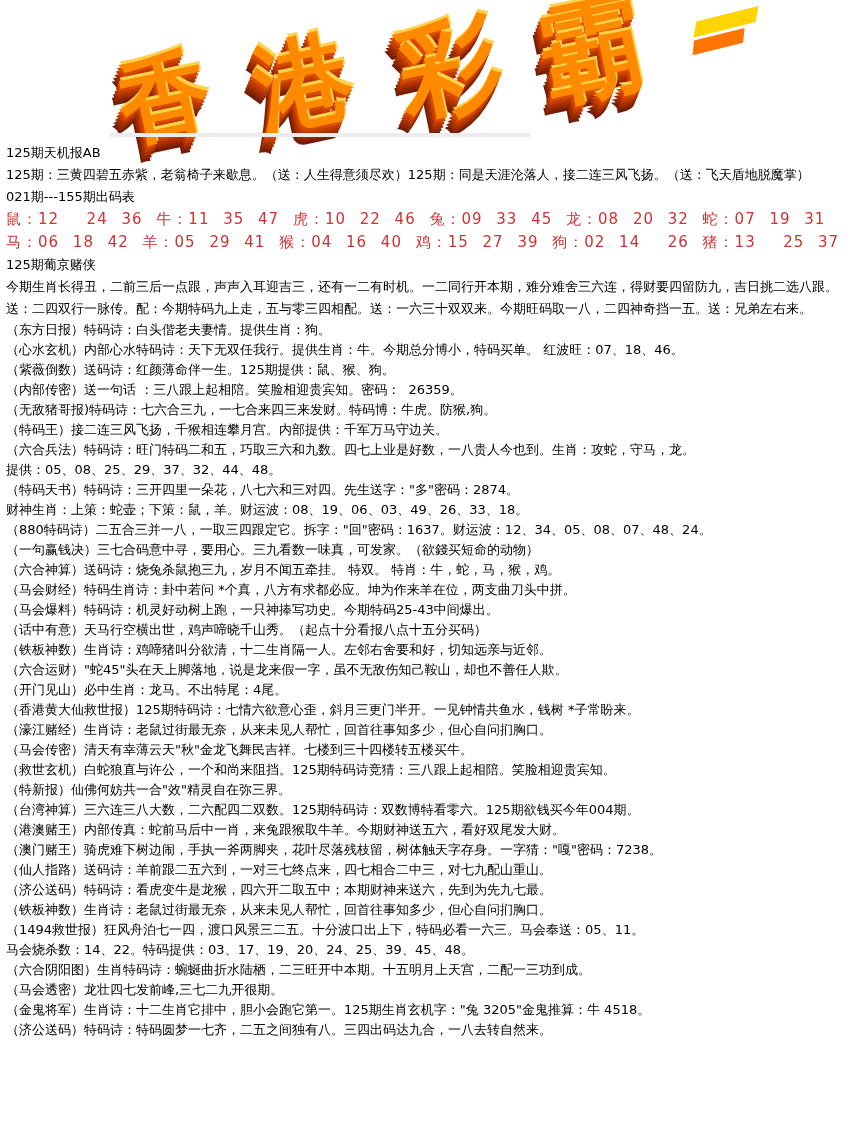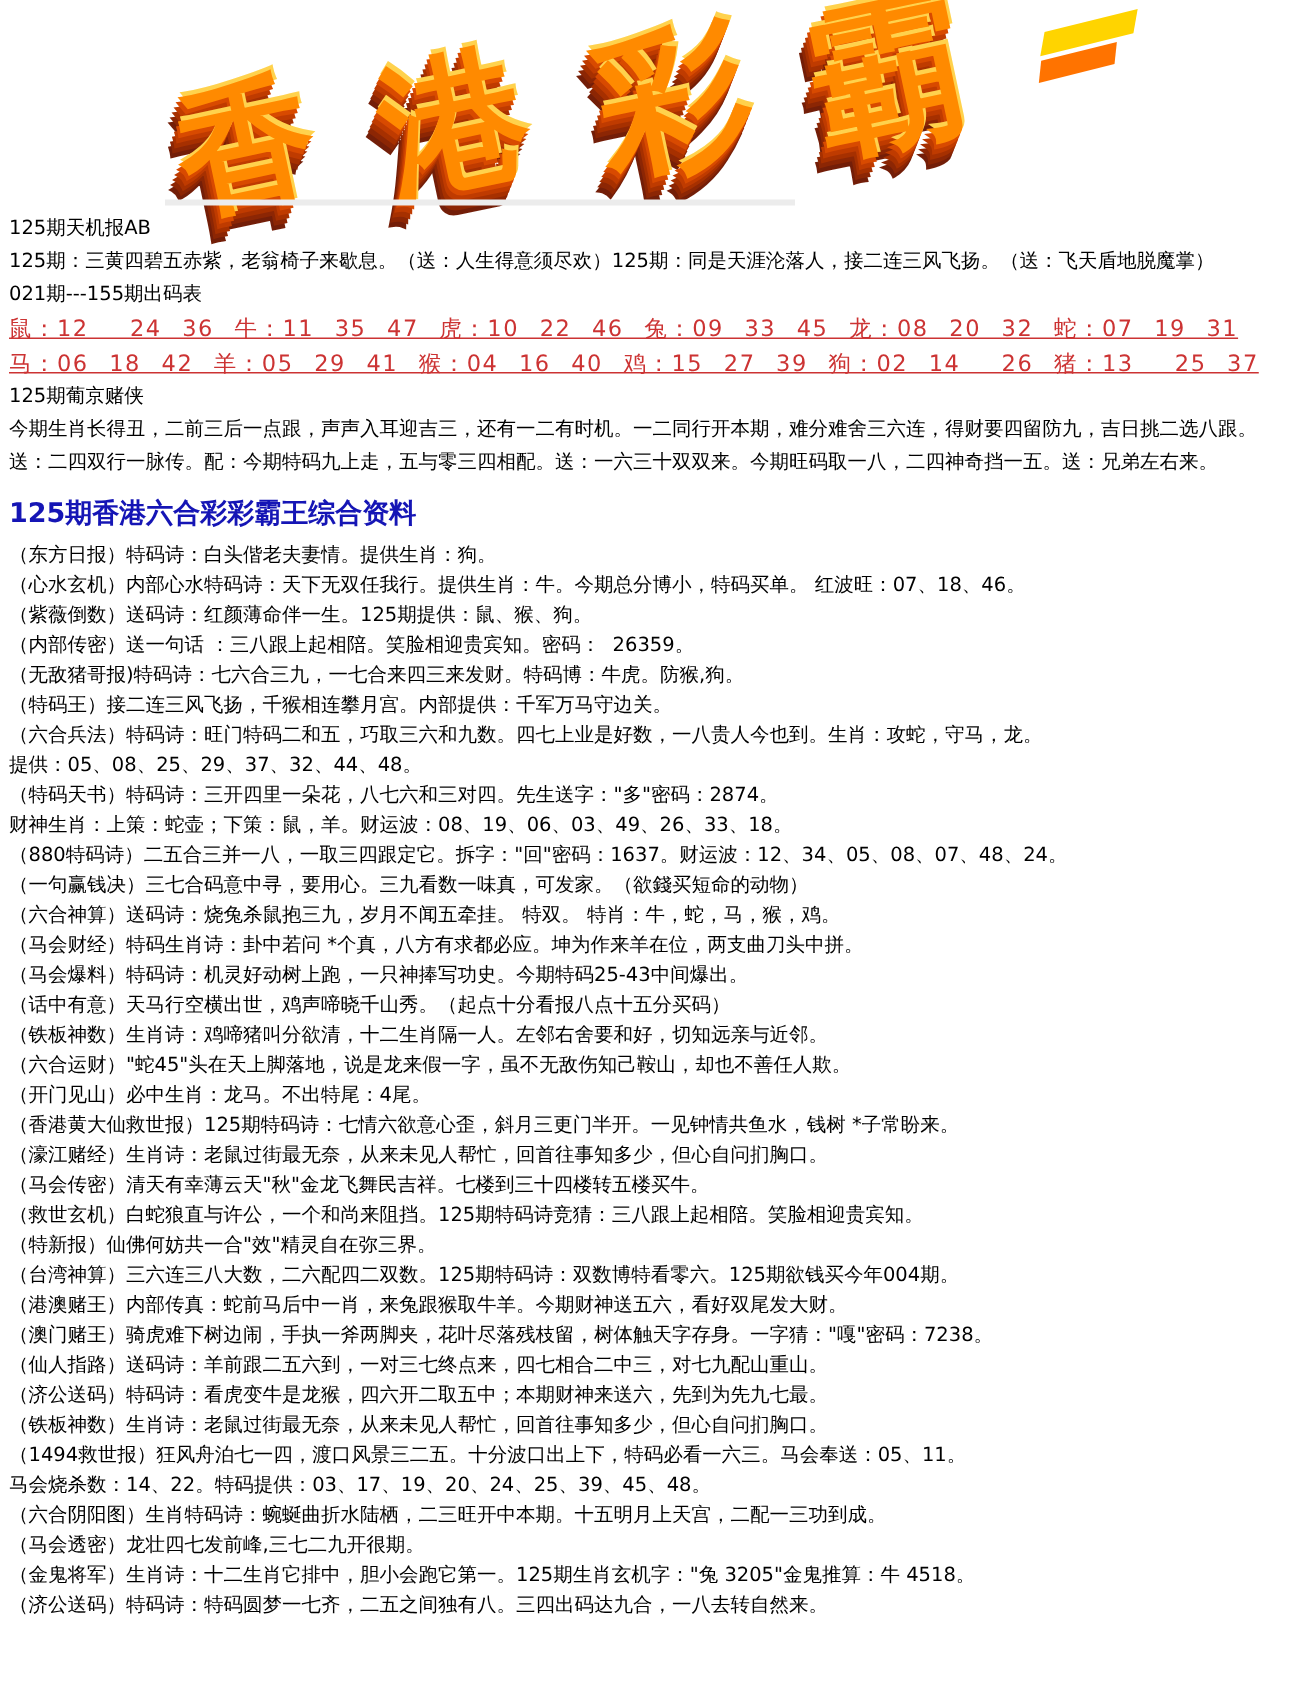--- a/index.html
+++ b/index.html
@@ -24,21 +24,21 @@
   .logo-char:nth-child(2){left:254px;top:34px;font-size:98px;}
   .logo-char:nth-child(3){left:398px;top:16px;font-size:102px;}
   .logo-char:nth-child(4){left:538px;top:-2px;font-size:106px;}
   .logo-frag{position:absolute;left:692px;top:14px;width:74px;height:48px;transform:rotate(-14deg);}
   .logo-frag .f1{position:absolute;left:6px;top:0;width:64px;height:15px;background:#ffd400;transform:skewX(-24deg);}
   .logo-frag .f2{position:absolute;left:0;top:18px;width:52px;height:14px;background:#ff7300;transform:skewX(-20deg);}
   .logo-smudge{position:absolute;left:110px;top:133px;width:420px;height:4px;background:#ececec;}
   
   .content{padding:0 0 0 6px;}
   .tline{font-size:13px;line-height:22px;white-space:pre;overflow:hidden;}
-  .tline.red{color:var(--red,#cc3333);font-size:15px;word-spacing:8px;letter-spacing:1px;line-height:23px;text-decoration:underline;}
+  .tline.red{color:var(--red,#cc3333);font-size:15px;word-spacing:8px;letter-spacing:1px;line-height:23px;}
   .section-title{
     font-size:18px;font-weight:bold;color:var(--blue,#1515b5);
     margin:10px 0 7px 0;white-space:pre;
   }
   .entry{font-size:13px;line-height:20px;white-space:pre;overflow:hidden;}
 </style>
 </head>
 <body>
 
 <div class="page">
@@ -56,21 +56,20 @@
     <div id="top-lines">
         <div class="tline">125期天机报AB</div>
         <div class="tline">125期：三黄四碧五赤紫，老翁椅子来歇息。（送：人生得意须尽欢）125期：同是天涯沦落人，接二连三风飞扬。（送：飞天盾地脱魔掌）</div>
         <div class="tline">021期---155期出码表</div>
         <div class="tline red">鼠：12  24 36 牛：11 35 47 虎：10 22 46 兔：09 33 45 龙：08 20 32 蛇：07 19 31</div>
         <div class="tline red">马：06 18 42 羊：05 29 41 猴：04 16 40 鸡：15 27 39 狗：02 14  26 猪：13  25 37</div>
         <div class="tline">125期葡京赌侠</div>
         <div class="tline">今期生肖长得丑，二前三后一点跟，声声入耳迎吉三，还有一二有时机。一二同行开本期，难分难舍三六连，得财要四留防九，吉日挑二选八跟。</div>
         <div class="tline">送：二四双行一脉传。配：今期特码九上走，五与零三四相配。送：一六三十双双来。今期旺码取一八，二四神奇挡一五。送：兄弟左右来。</div>
       </div>
-    <div class="section-title">125期香港六合彩彩霸王综合资料</div>
     <div id="entries">
         <div class="entry">（东方日报）特码诗：白头偕老夫妻情。提供生肖：狗。</div>
         <div class="entry">（心水玄机）内部心水特码诗：天下无双任我行。提供生肖：牛。今期总分博小，特码买单。 红波旺：07、18、46。</div>
         <div class="entry">（紫薇倒数）送码诗：红颜薄命伴一生。125期提供：鼠、猴、狗。</div>
         <div class="entry">（内部传密）送一句话 ：三八跟上起相陪。笑脸相迎贵宾知。密码：  26359。</div>
         <div class="entry">（无敌猪哥报)特码诗：七六合三九，一七合来四三来发财。特码博：牛虎。防猴,狗。</div>
         <div class="entry">（特码王）接二连三风飞扬，千猴相连攀月宫。内部提供：千军万马守边关。</div>
         <div class="entry">（六合兵法）特码诗：旺门特码二和五，巧取三六和九数。四七上业是好数，一八贵人今也到。生肖：攻蛇，守马，龙。</div>
         <div class="entry">提供：05、08、25、29、37、32、44、48。</div>
         <div class="entry">（特码天书）特码诗：三开四里一朵花，八七六和三对四。先生送字："多"密码：2874。</div>

